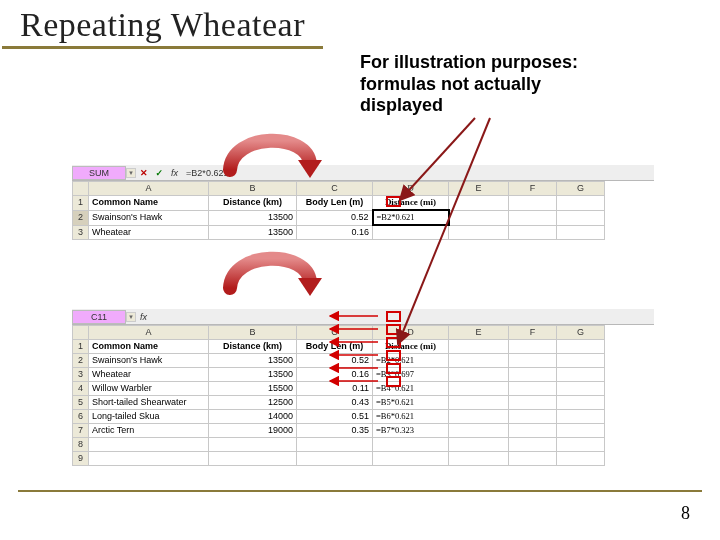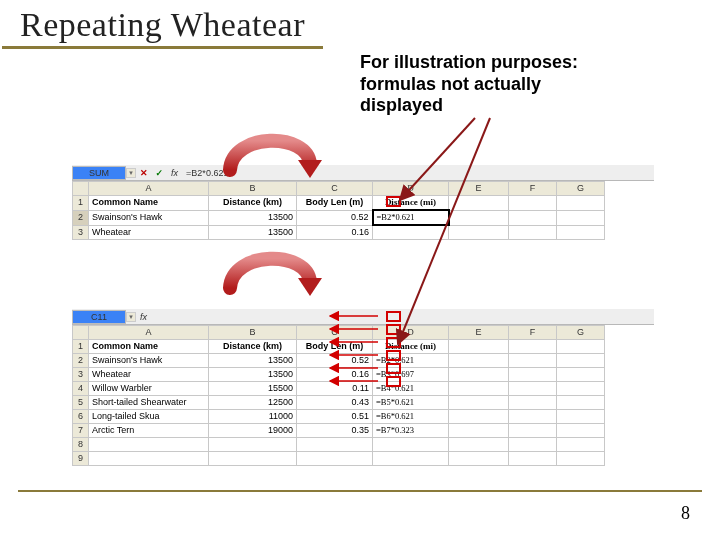--- a/index.html
+++ b/index.html
@@ -65,21 +65,21 @@
     display: flex;
     align-items: center;
     font-size: 9px;
     border-bottom: 1px solid #b8b8b8;
     background: #eee;
     height: 16px;
     color: #333;
   }
   .namebox {
     width: 54px;
-    background: #3b82f6;
+    background: #f0abfc;
     border: 1px solid #bcbcbc;
     padding: 1px 3px;
     text-align: center;
     font-size: 9px;
   }
   .namebox-dd {
     width: 10px;
     text-align: center;
     color: #666;
     font-size: 7px;
@@ -298,21 +298,21 @@
           <td class="col-B">12500</td>
           <td class="col-C">0.43</td>
           <td class="col-D cell-formula">=B5*0.621</td>
           <td class="col-E"></td>
           <td class="col-F"></td>
           <td class="col-G"></td>
         </tr>
       <tr>
           <th class="rowhdr">6</th>
           <td class="col-A">Long-tailed Skua</td>
-          <td class="col-B">11000</td>
+          <td class="col-B">14000</td>
           <td class="col-C">0.51</td>
           <td class="col-D cell-formula">=B6*0.621</td>
           <td class="col-E"></td>
           <td class="col-F"></td>
           <td class="col-G"></td>
         </tr>
       <tr>
           <th class="rowhdr">7</th>
           <td class="col-A">Arctic Tern</td>
           <td class="col-B">19000</td>

